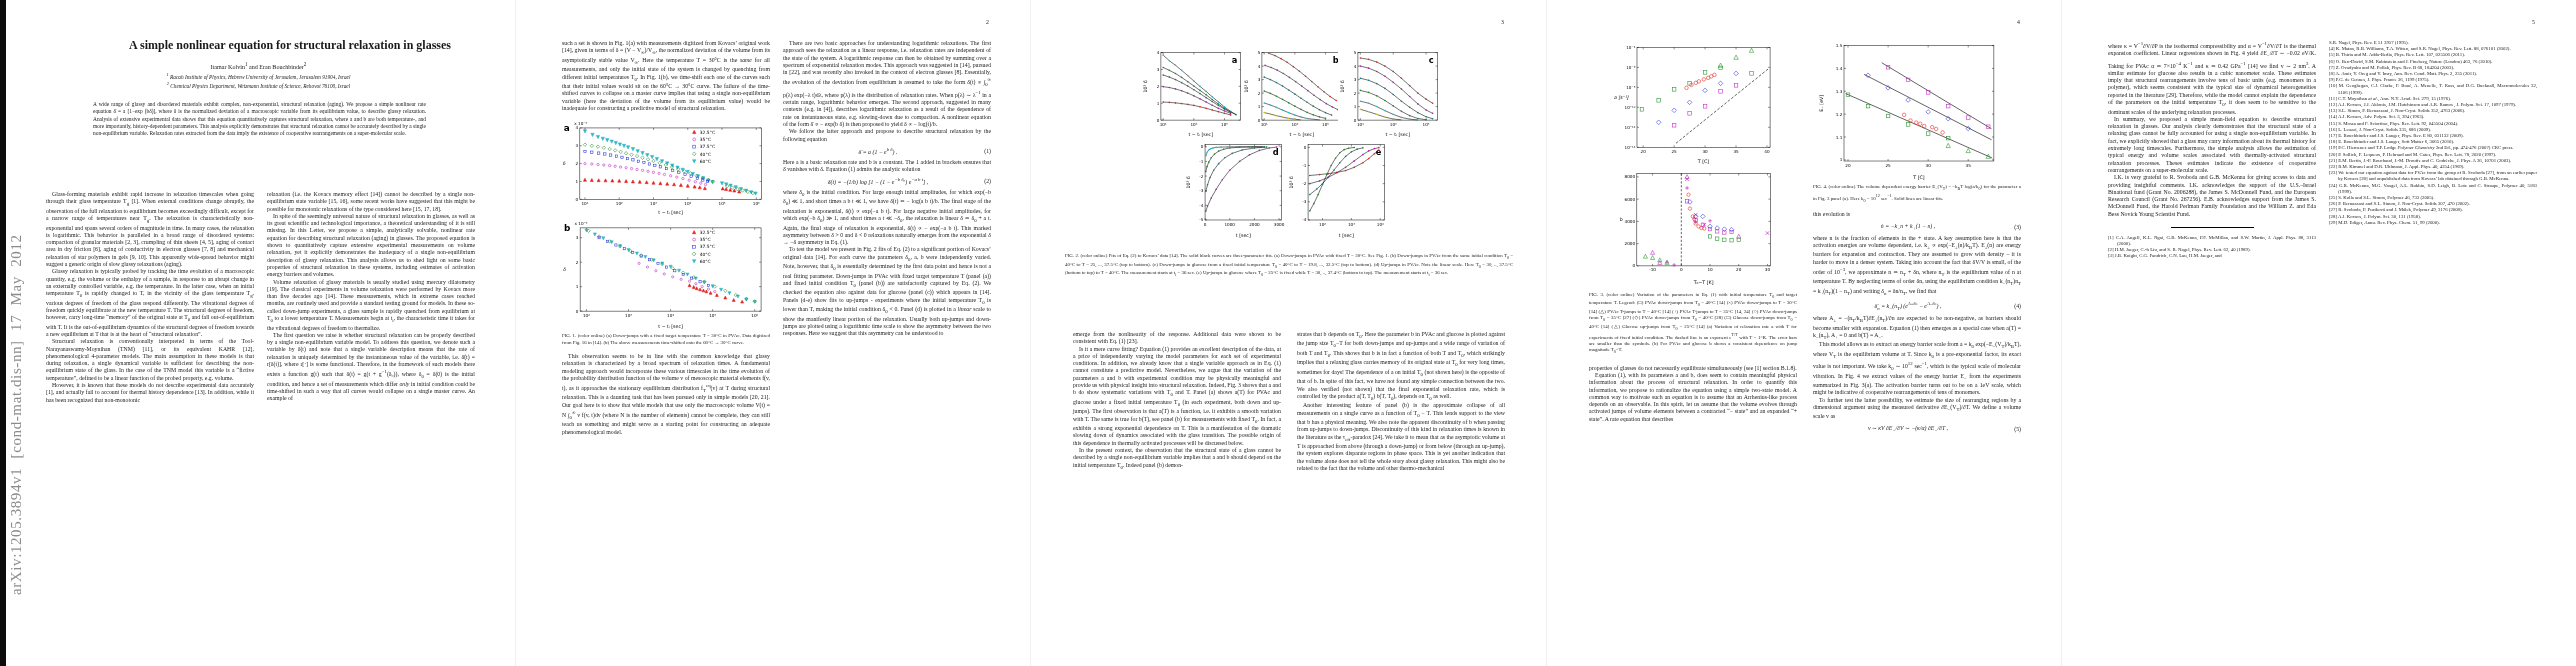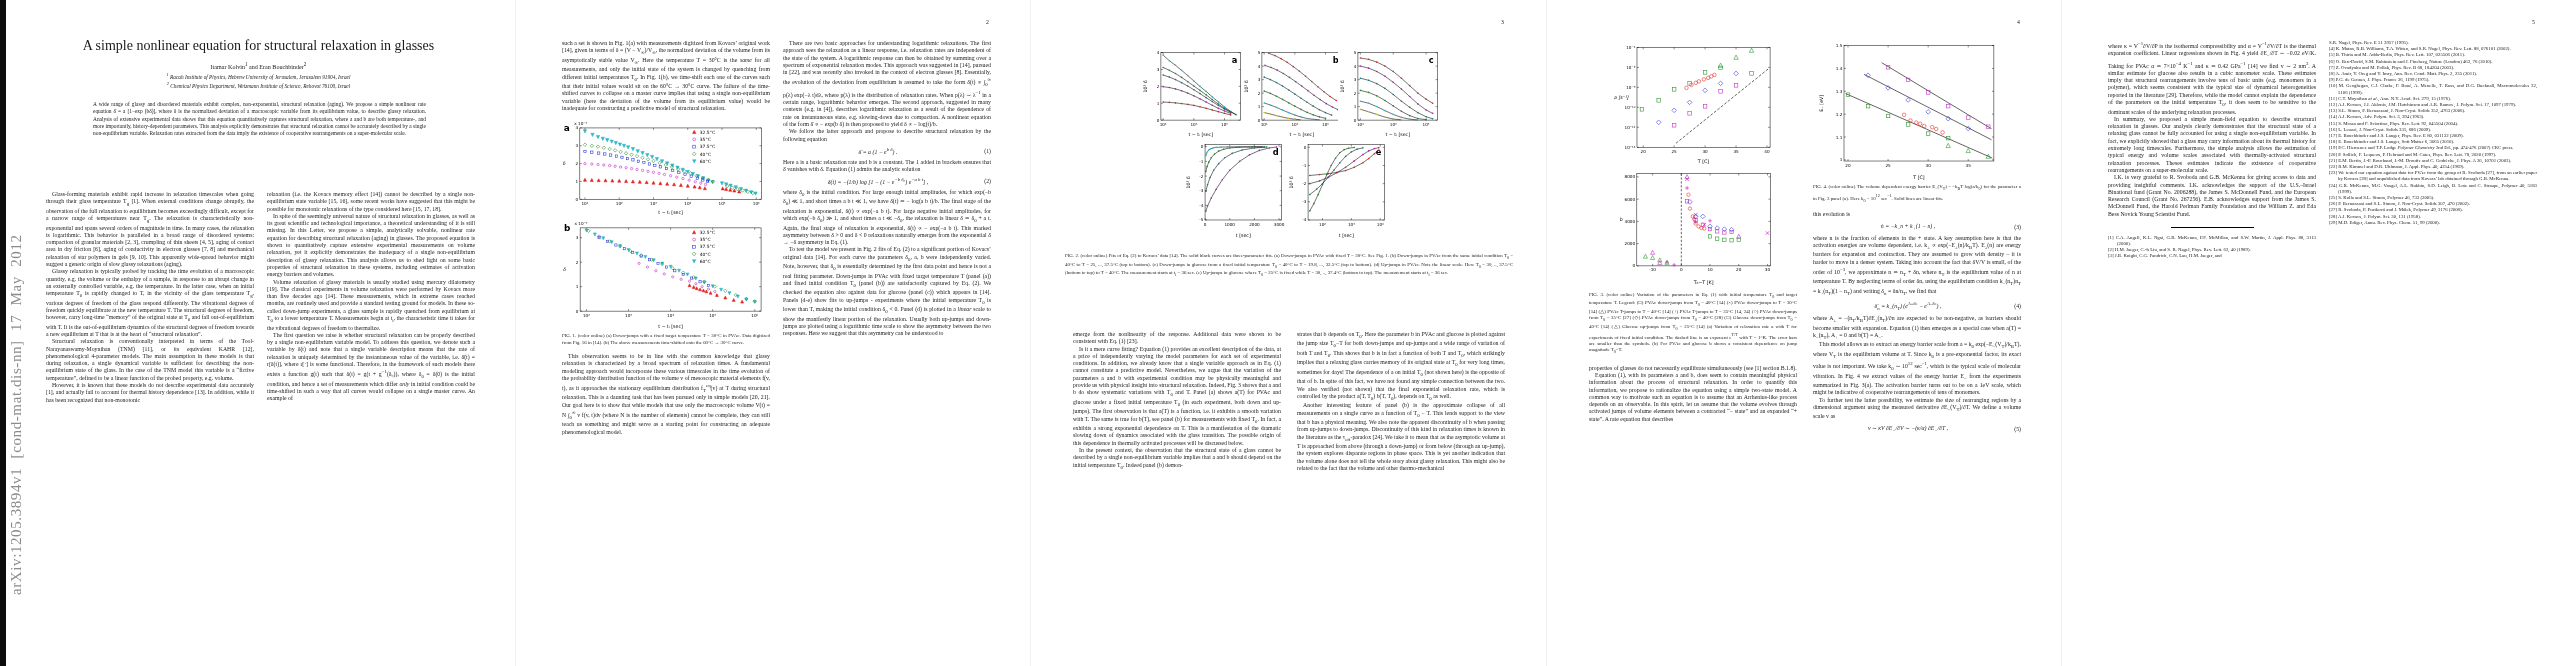--- a/index.html
+++ b/index.html
@@ -9,22 +9,22 @@
   .page{position:absolute;top:0;width:515px;height:667px;background:#ffffff;}
   .page.pg2{left:515px;border-left:0.6px solid #f0f0f0;}
   .page.pg3{left:1030px;border-left:0.6px solid #f0f0f0;}
   .page.pg4{left:1546px;border-left:0.6px solid #f0f0f0;}
   .page.pg5{left:2061px;border-left:0.6px solid #f0f0f0;}
   .page.pg1{left:0;}
   .arxiv{position:absolute;left:7.8px;top:183px;height:464px;writing-mode:vertical-rl;
          transform:rotate(180deg);font-size:15px;color:#8c8c8c;letter-spacing:0.6px;word-spacing:5px;
          text-align:center;font-family:"Liberation Serif",serif;}
   .pnum{position:absolute;left:470px;top:19px;font-size:5.8px;}
-  .title{position:absolute;left:66px;top:41px;width:385px;text-align:center;
-         font-weight:normal;font-size:14px;line-height:9.4px;}
+  .title{position:absolute;left:66px;top:41px;width:385px;text-align:right;
+         font-weight:bold;font-size:12px;line-height:9.4px;}
   .authors{position:absolute;left:66px;top:61px;width:385px;text-align:center;font-size:6.1px;}
   .affil{position:absolute;left:66px;width:385px;text-align:center;font-style:italic;font-size:5.3px;}
   .af1{top:72px;} .af2{top:81px;}
   .abstract{position:absolute;left:93px;top:101px;width:333px;font-size:5.4px;line-height:7.3px;
             text-align:justify;}
   .col{position:absolute;width:208px;}
   .par{font-size:5.8px;line-height:7.3px;text-align:justify;}
   .ind{text-indent:6.1px;}
   .par-list>.par{text-indent:6.1px;}
   .par-list.cont-first>.par:first-child{text-indent:0;}

